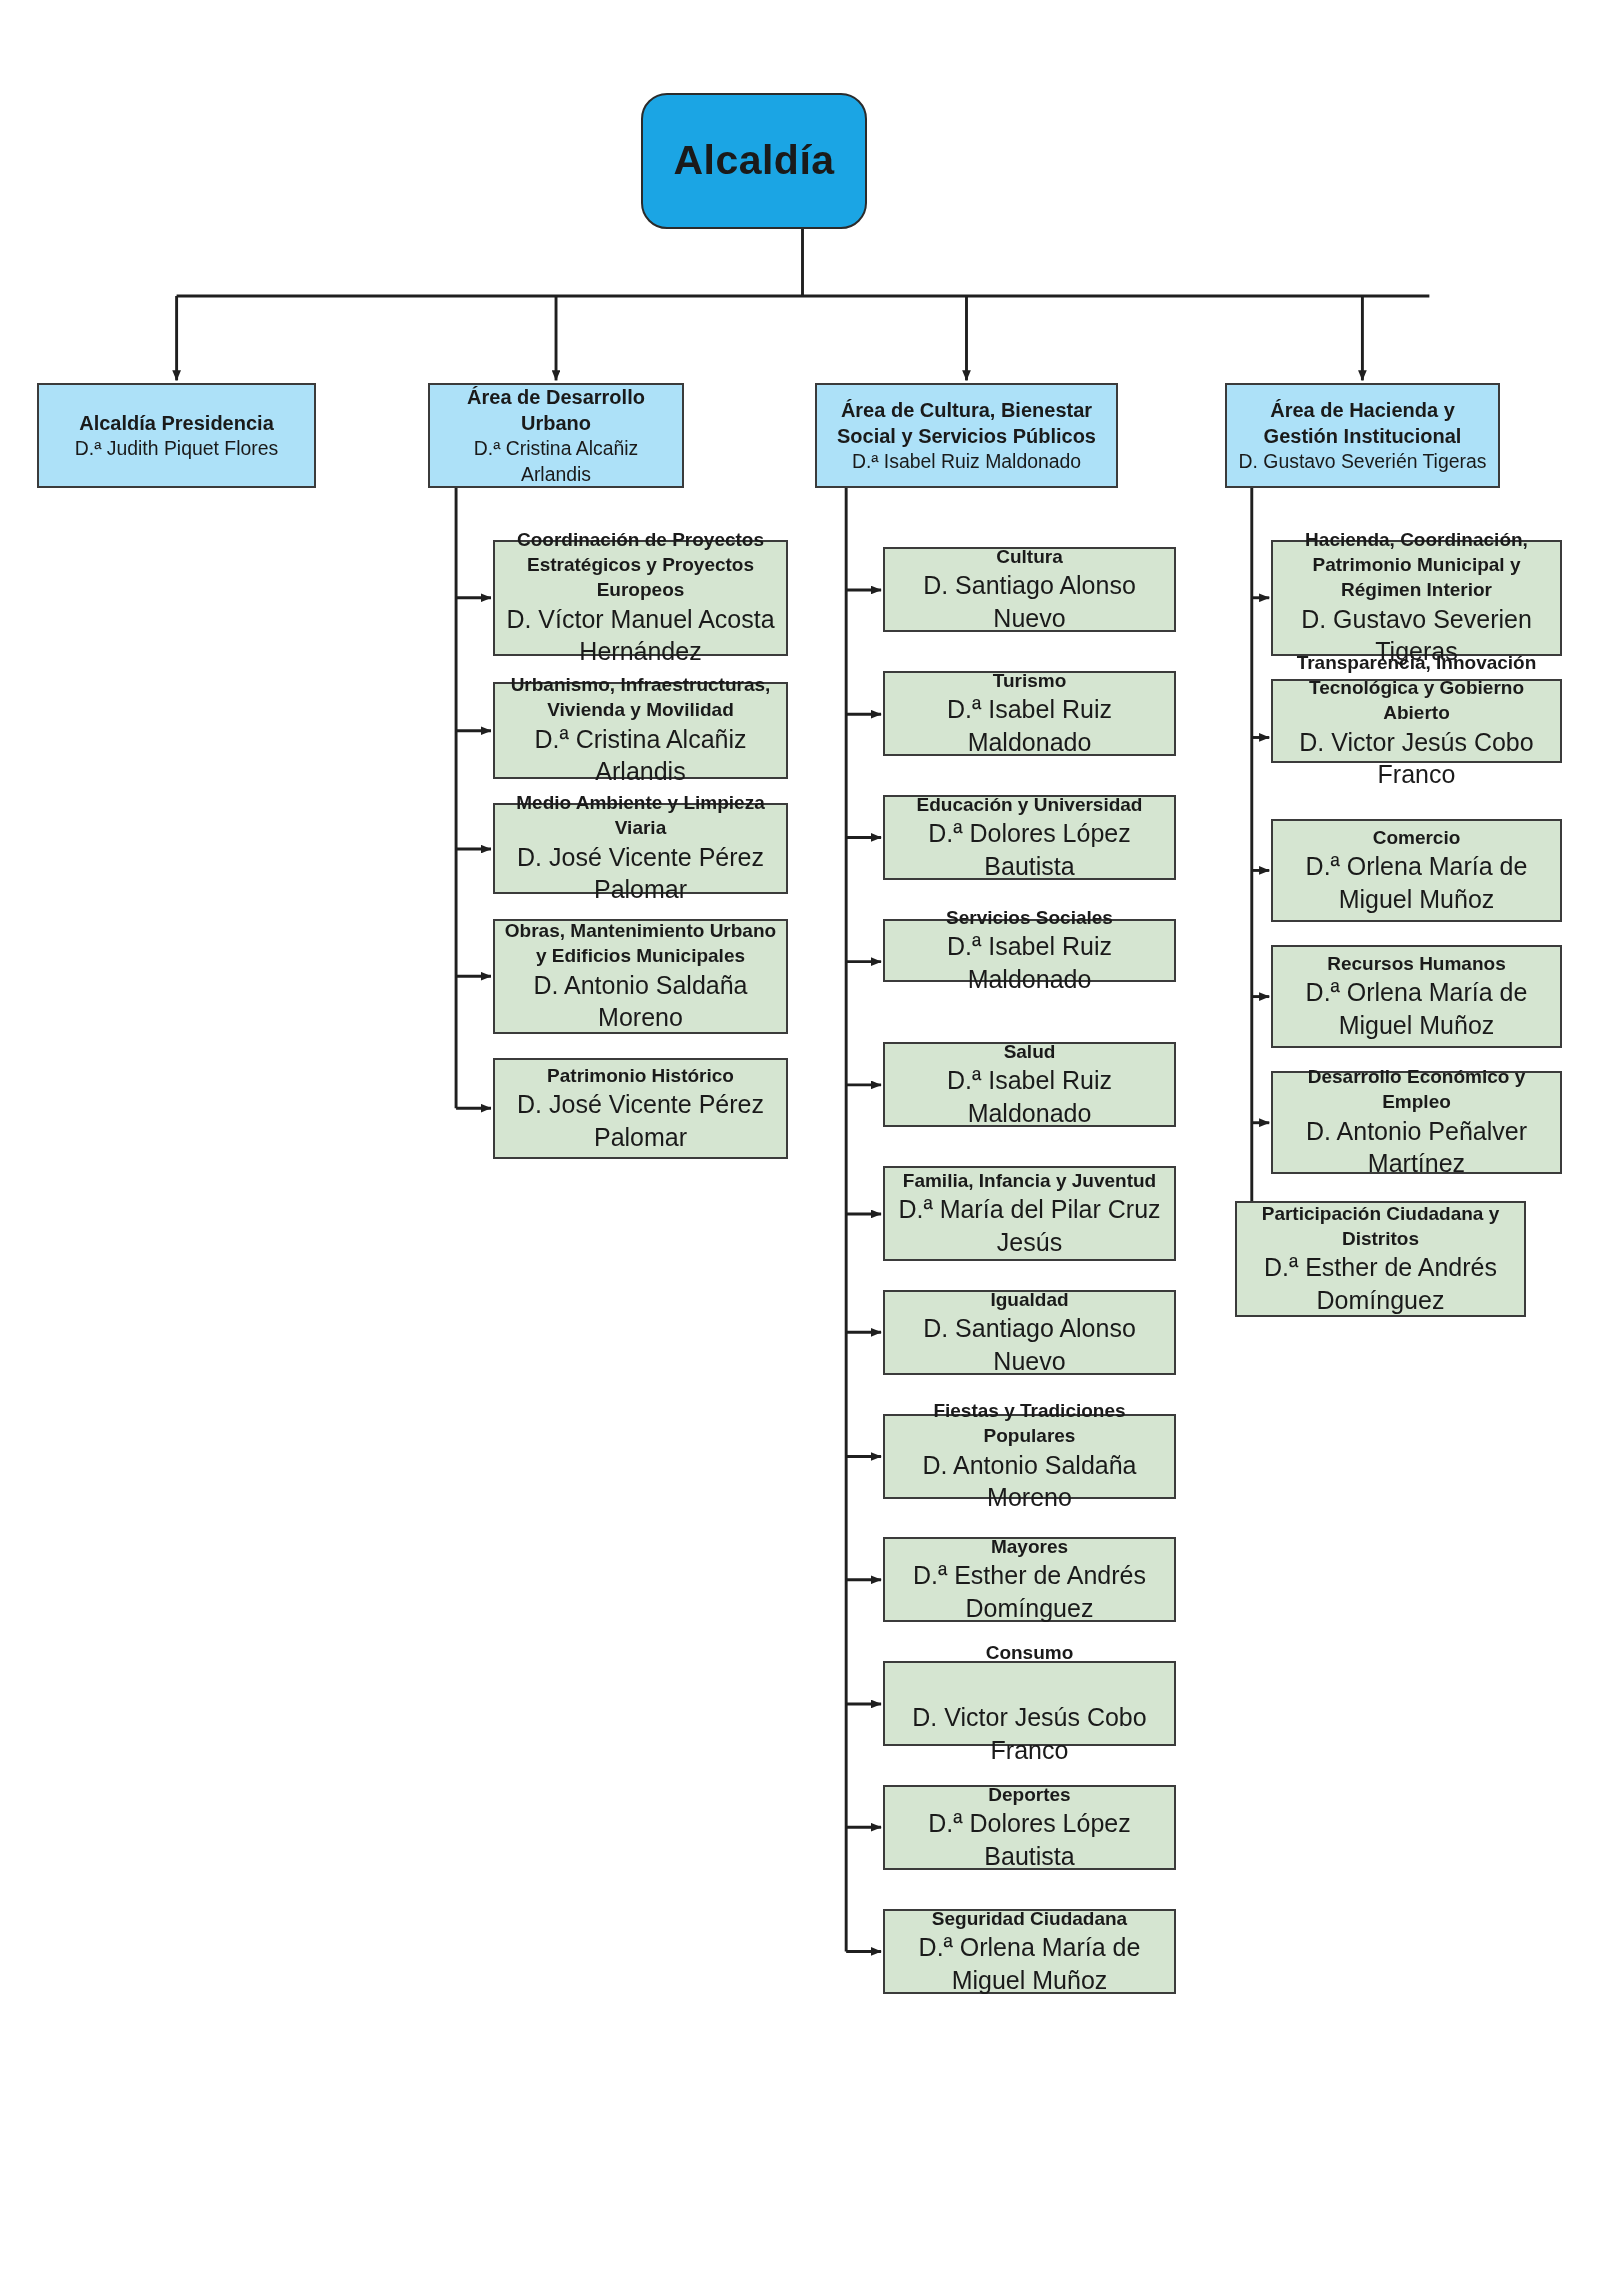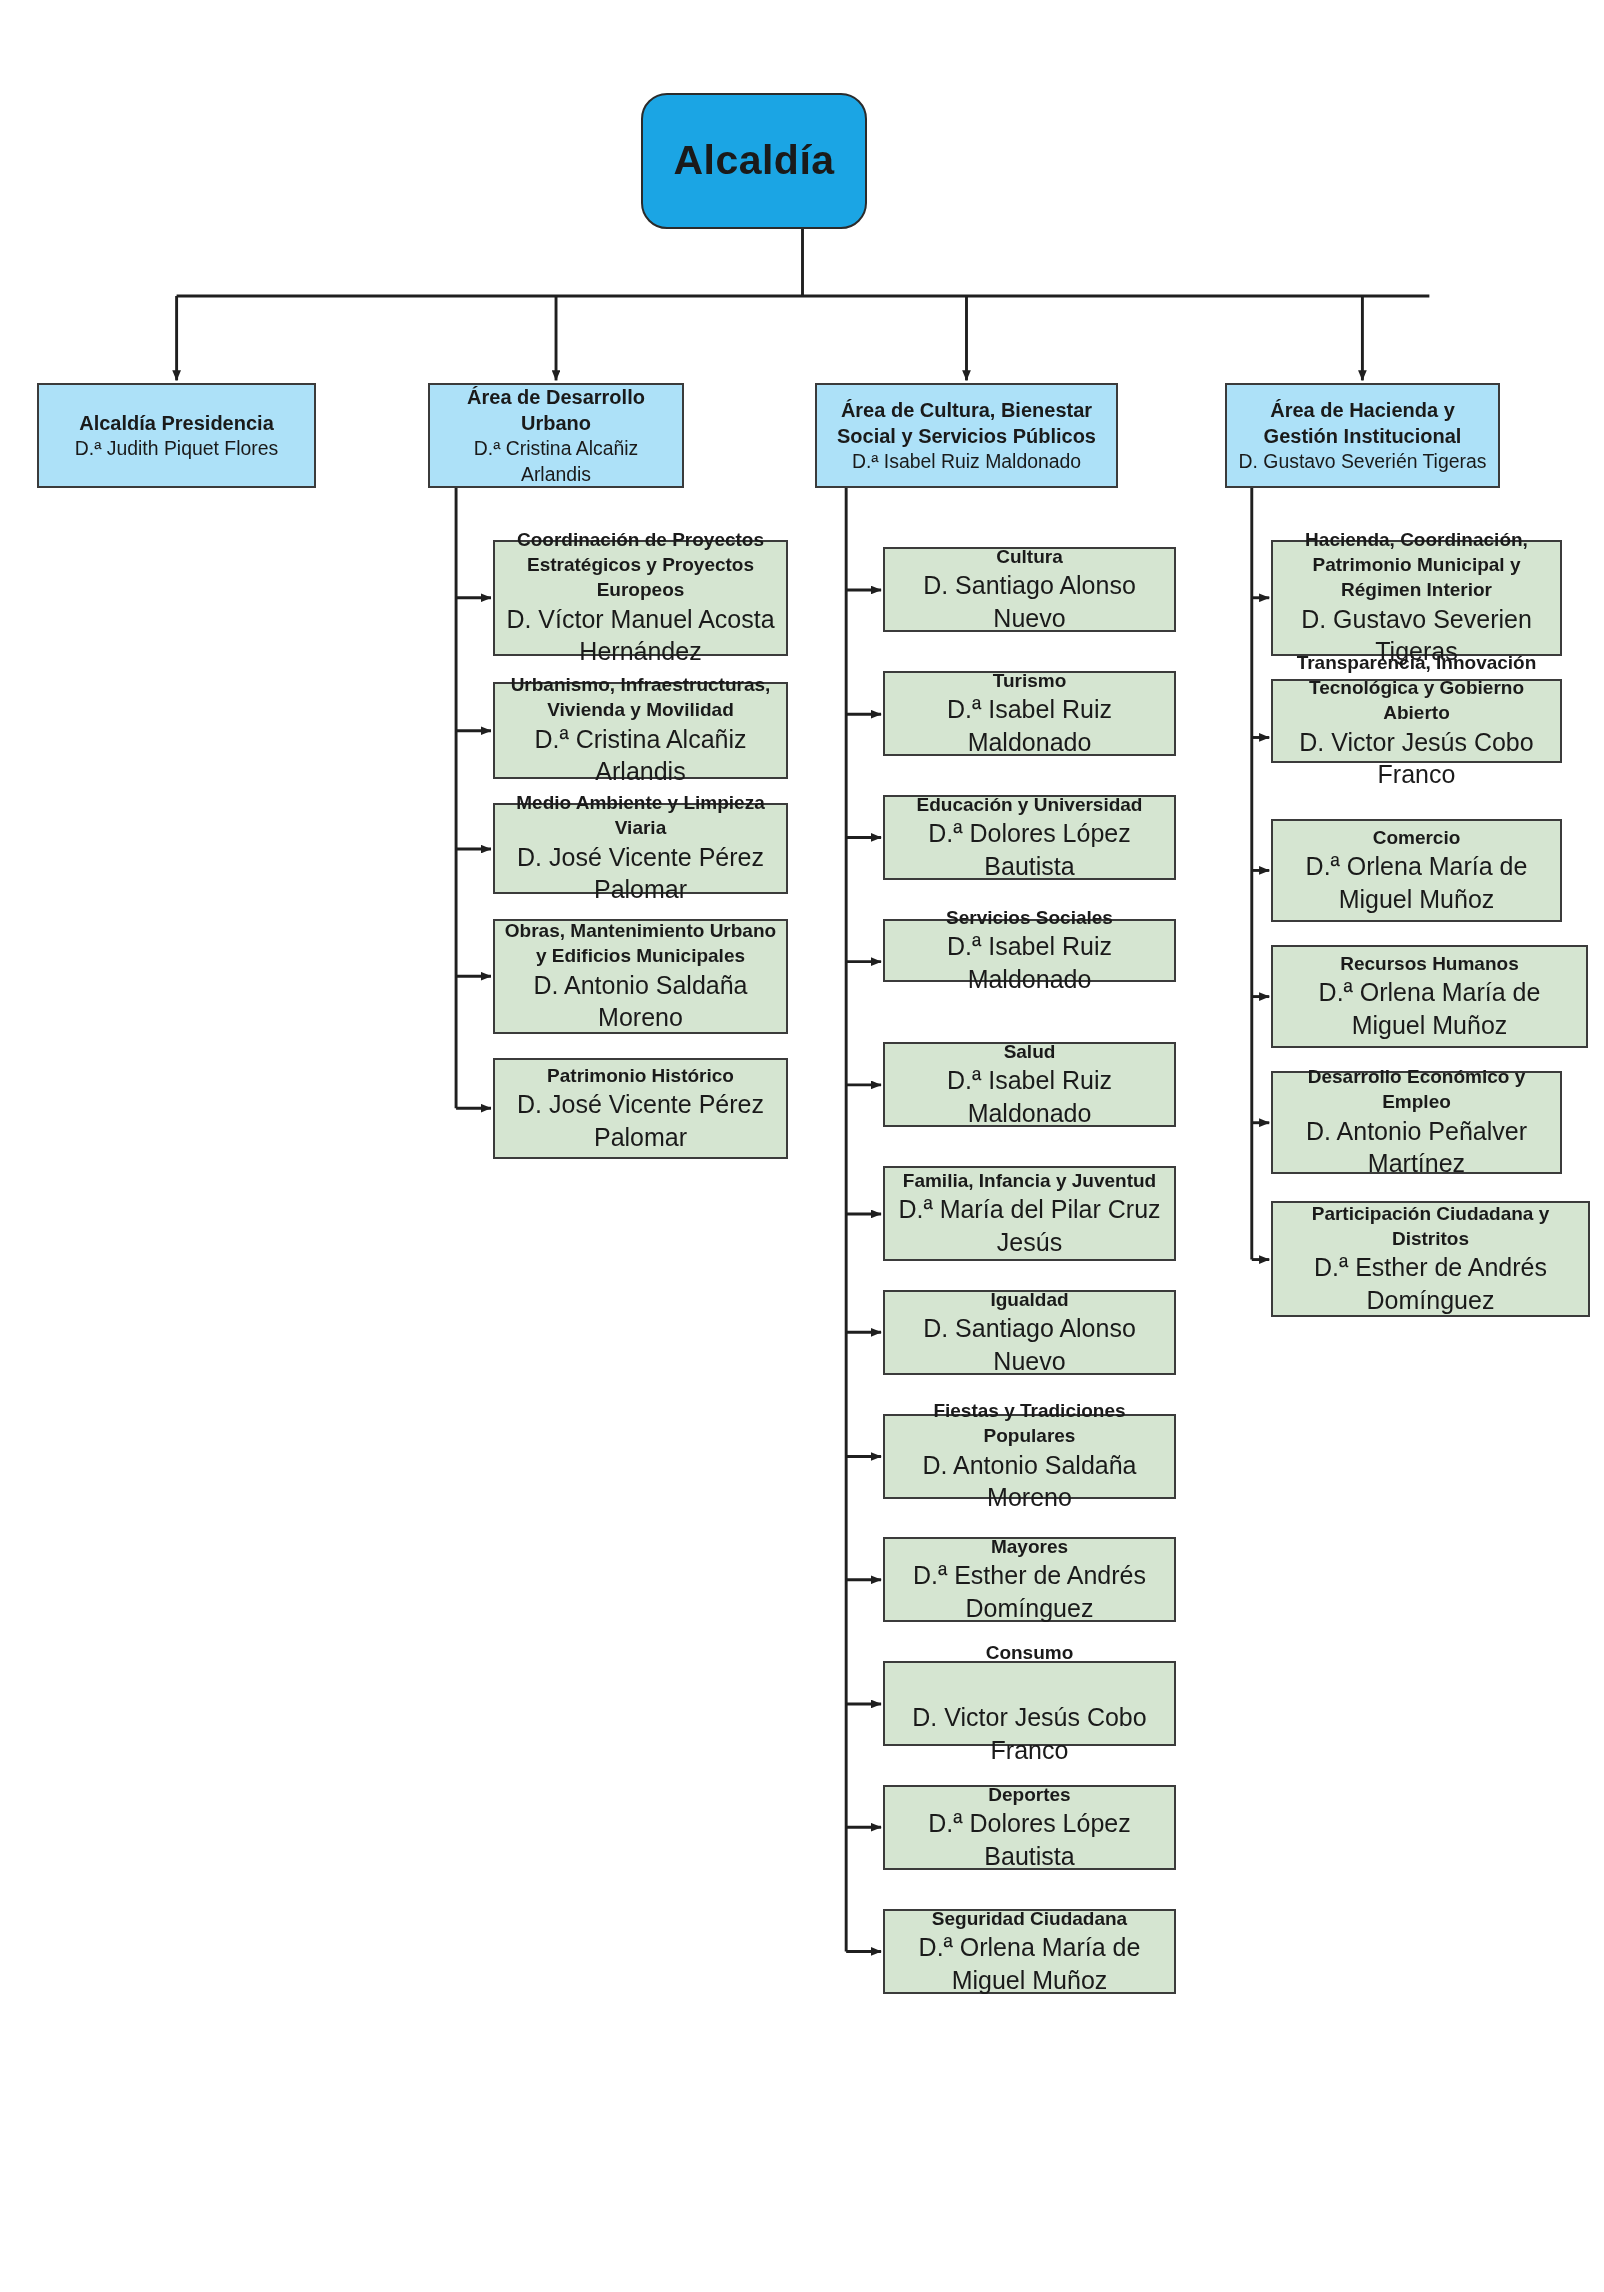--- a/index.html
+++ b/index.html
@@ -222,28 +222,28 @@
         <div class="person">D. Gustavo Severien Tigeras</div>
       </div>
       <div class="node unit" style="left: 1271px; top: 679px; width: 291px; height: 84px;">
         <div class="title">Transparencia, Innovación Tecnológica y Gobierno Abierto</div>
         <div class="person">D. Victor Jesús Cobo Franco</div>
       </div>
       <div class="node unit" style="left: 1271px; top: 819px; width: 291px; height: 103px;">
         <div class="title">Comercio</div>
         <div class="person">D.ª Orlena María de Miguel Muñoz</div>
       </div>
-      <div class="node unit" style="left: 1271px; top: 945px; width: 317px; height: 103px;">
+      <div class="node unit" style="left: 1271px; top: 945px; width: 291px; height: 103px;">
         <div class="title">Recursos Humanos</div>
         <div class="person">D.ª Orlena María de Miguel Muñoz</div>
       </div>
       <div class="node unit" style="left: 1271px; top: 1071px; width: 291px; height: 103px;">
         <div class="title">Desarrollo Económico y Empleo</div>
         <div class="person">D. Antonio Peñalver Martínez</div>
       </div>
-      <div class="node unit" style="left: 1271px; top: 1201px; width: 319px; height: 116px;">
+      <div class="node unit" style="left: 1235px; top: 1201px; width: 291px; height: 116px;">
         <div class="title">Participación Ciudadana y Distritos</div>
         <div class="person">D.ª Esther de Andrés Domínguez</div>
       </div>
     </div>
 
 </div>
 
 
 </body></html>

